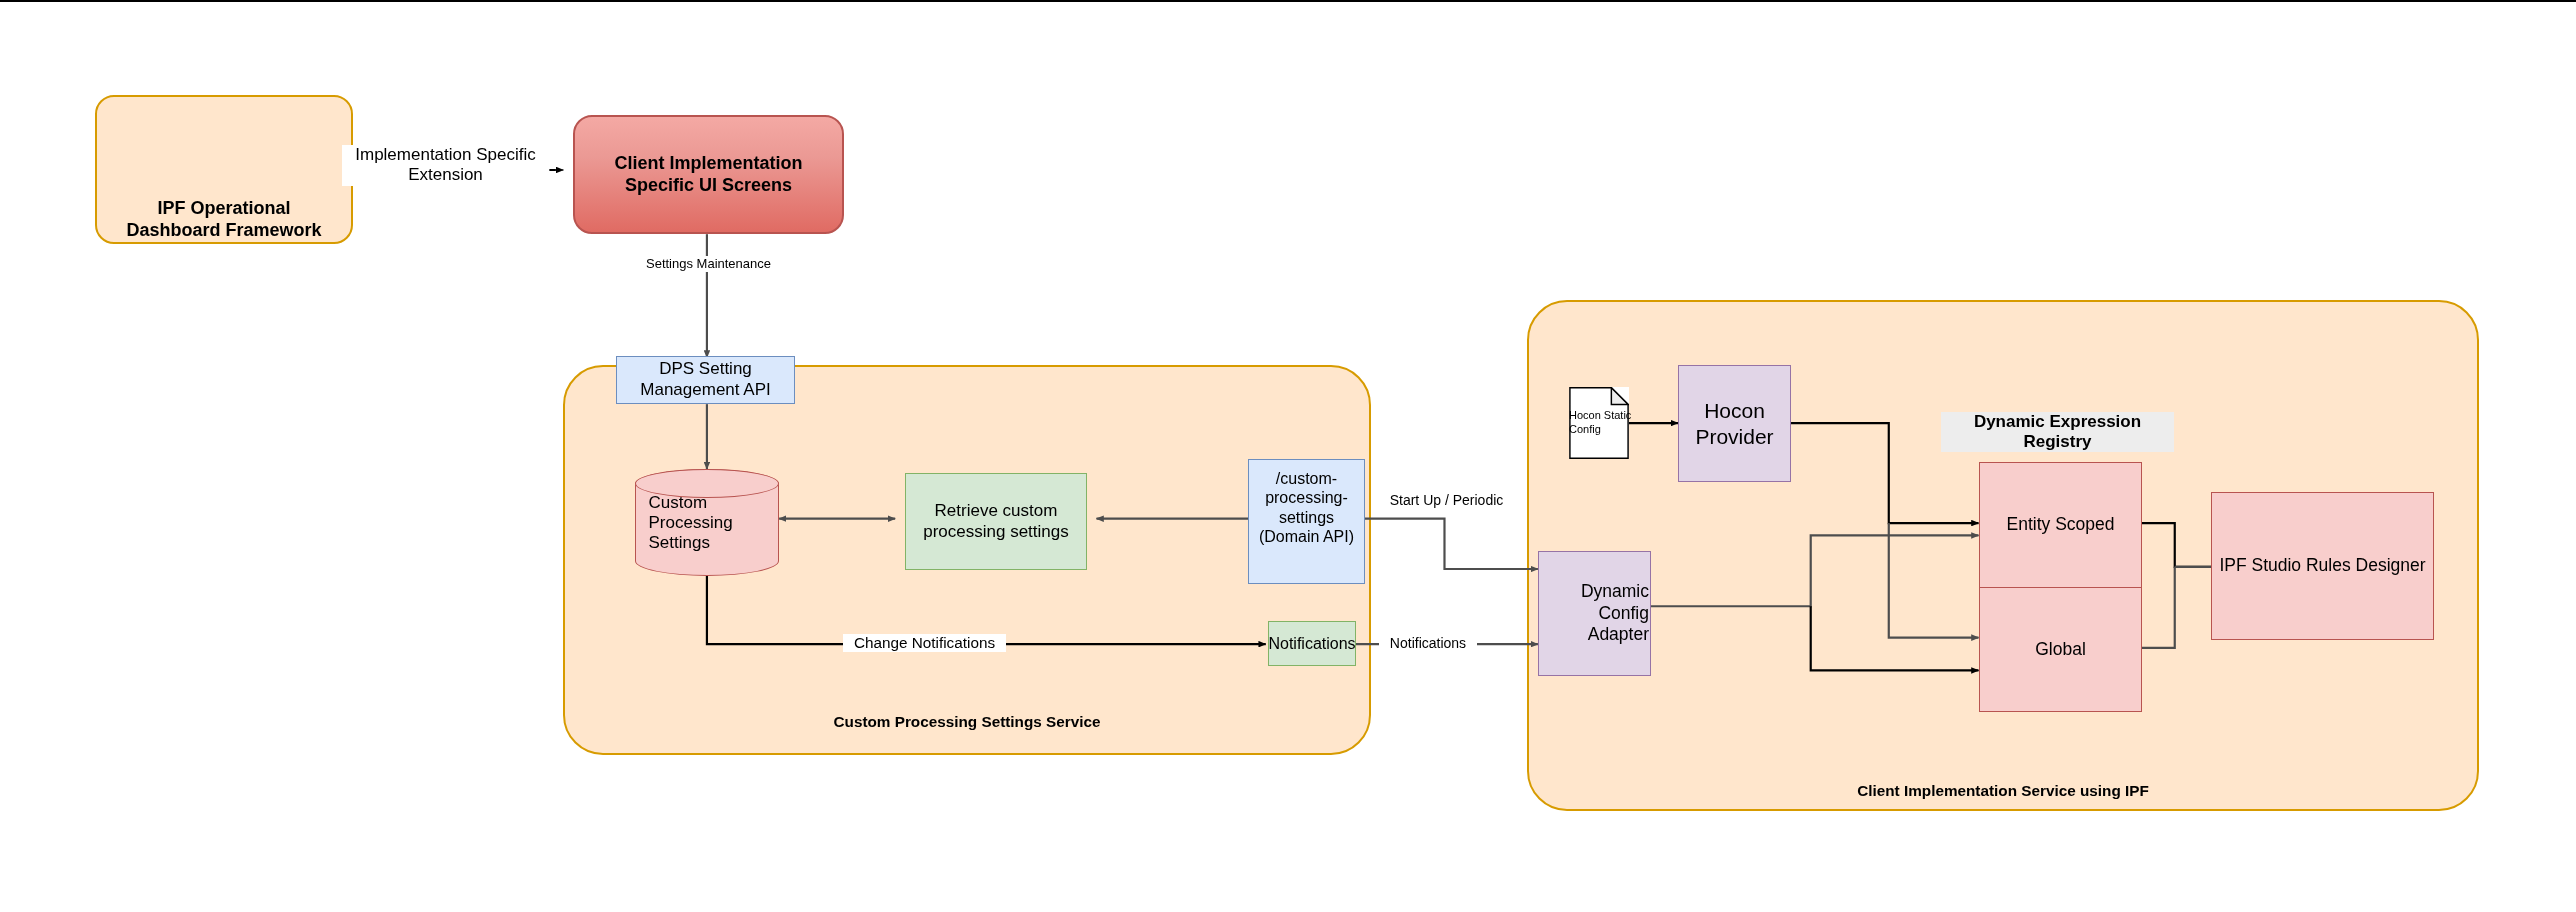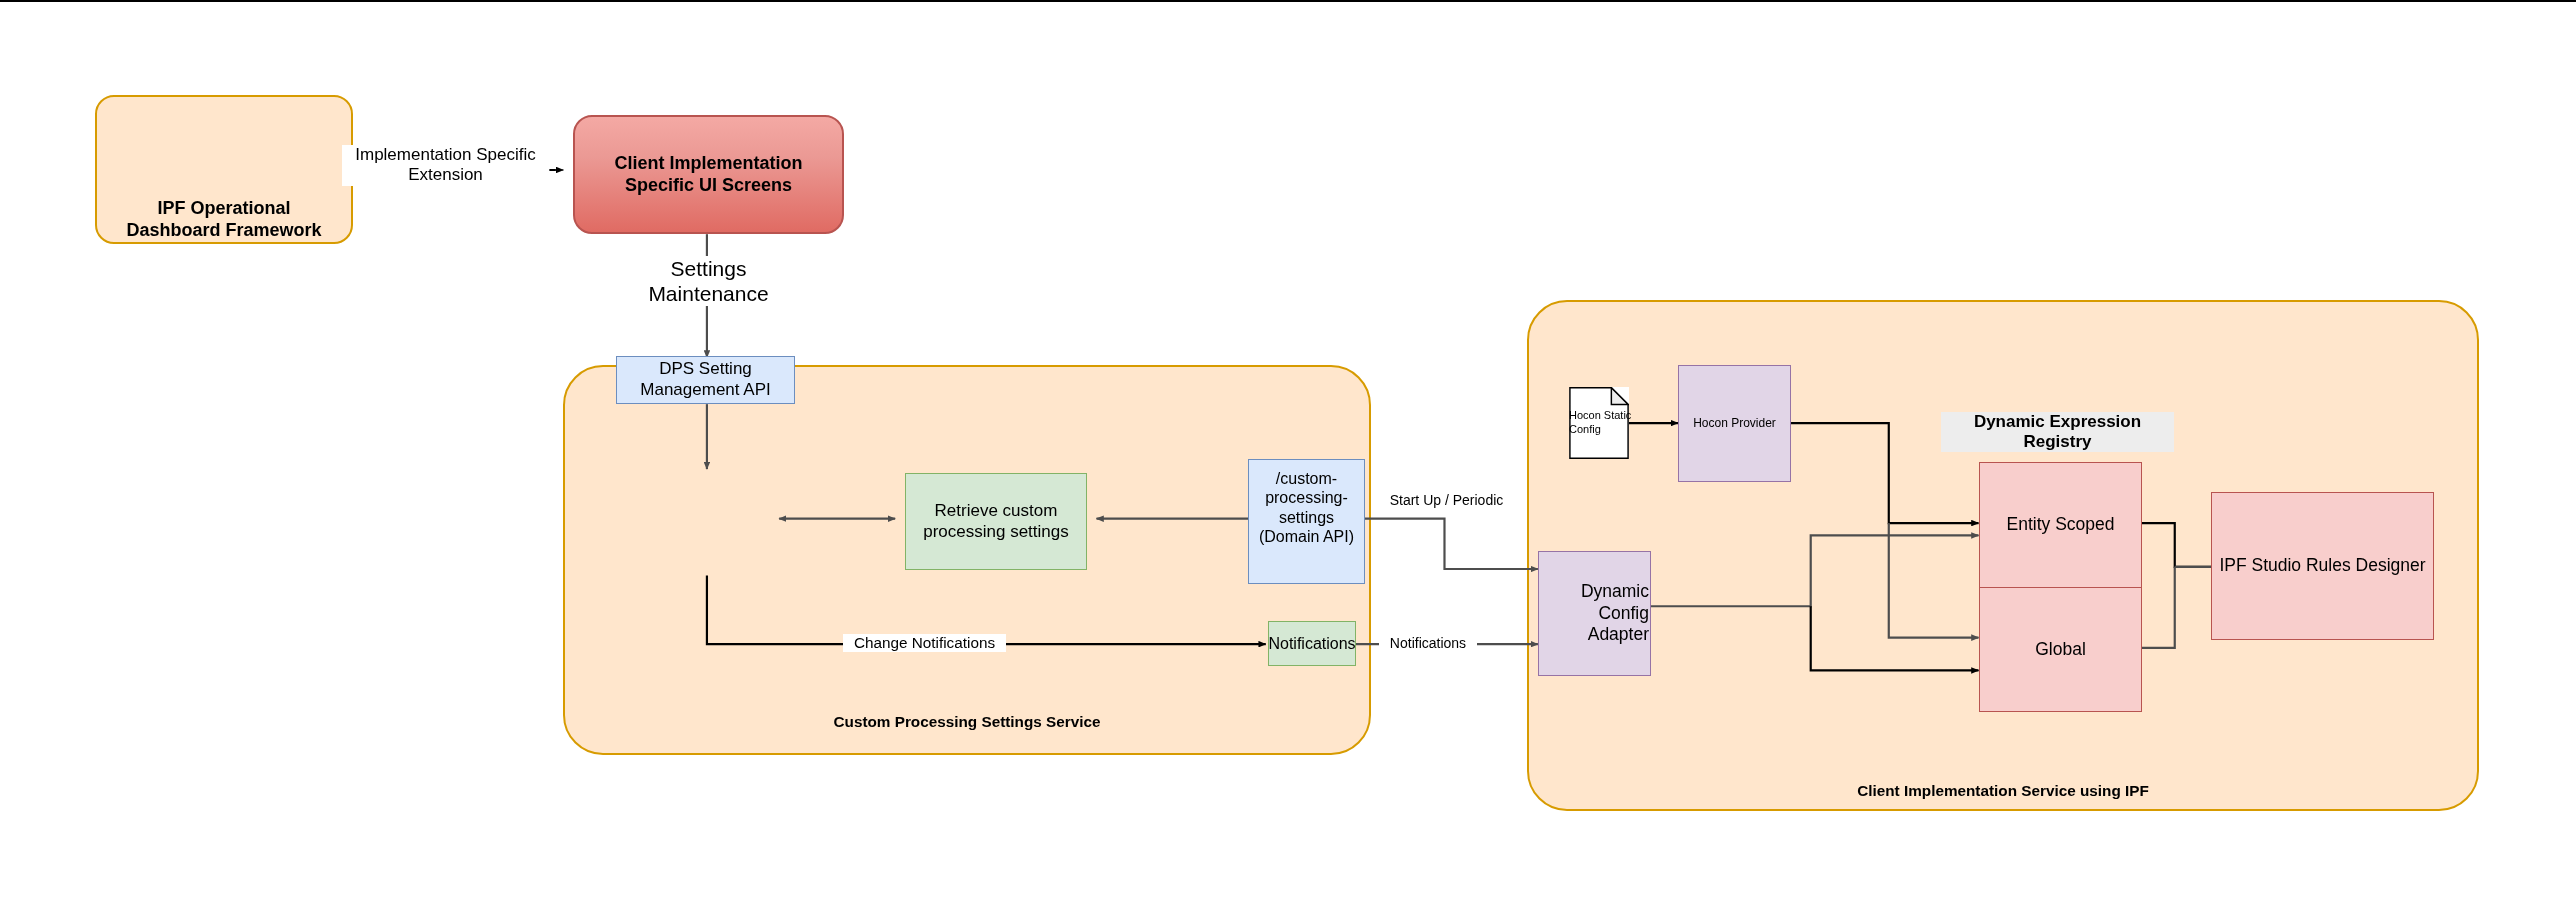--- a/index.html
+++ b/index.html
@@ -161,26 +161,30 @@
   <div class="node orange-round" style="left:95px;top:93px;width:258px;height:149px;">
     <span class="lbl" style="font-size:18px;max-width:219px;">IPF Operational Dashboard Framework</span>
   </div>
 
   <div class="node red-grad" style="left:573px;top:113px;width:271px;height:119px;">
     <span class="lbl" style="font-size:18px;max-width:233px;">Client Implementation Specific UI Screens</span>
   </div>
 
   <div class="edge-label" style="left:342px;top:143px;width:204px;font-size:17px;">Implementation Specific Extension</div>
 
-  <div class="edge-label" style="left:634px;top:254px;width:146px;font-size:21px;">Settings Maintenance</div>
+  <div class="edge-label" style="left:634px;top:254px;width:146px;font-size:13px;">Settings Maintenance</div>
 
   <div class="node blue" style="left:616px;top:354px;width:179px;height:48px;">
     <span class="lbl" style="font-size:17px;max-width:171px;">DPS Setting Management API</span>
   </div>
 
+  <div class="cyl" style="left:635px;top:467px;width:144px;height:107px;">
+    <div class="cyl-top" style="width:144px;height:29px;"></div>
+    <span class="lbl" style="font-size:17px;position:relative;z-index:2;max-width:117px;">Custom Processing Settings</span>
+  </div>
 
   <div class="node green" style="left:905px;top:471px;width:182px;height:97px;">
     <span class="lbl" style="font-size:17px;max-width:164px;">Retrieve custom processing settings</span>
   </div>
 
   <div class="node blue" style="left:1248px;top:457px;width:117px;height:125px;flex-direction:column;justify-content:flex-start;padding:8.8px 0 13px 0;">
     <span class="lbl" style="font-size:16px;max-width:96px;word-break:break-word;">/custom-processing-settings</span>
     <span class="lbl" style="font-size:16px;">(Domain API)</span>
   </div>
 
@@ -196,21 +200,21 @@
 
   <div class="doc" style="left:1569px;top:385px;width:60px;height:72px;">
     <svg width="60" height="72" viewBox="0 0 82 99" style="position:absolute;left:0;top:0;">
       <path d="M1,1 L58,1 L81,24 L81,98 L1,98 Z" fill="#ffffff" stroke="#000000" stroke-width="2"></path>
       <path d="M58,1 L81,24 L58,24 Z" fill="#eeeeee" stroke="#000000" stroke-width="2"></path>
     </svg>
     <span class="lbl" style="position:absolute;left:0;top:0;width:68px;height:72px;display:flex;align-items:center;justify-content:center;font-size:11px;line-height:1.25;">Hocon Static Config</span>
   </div>
 
   <div class="node purple" style="left:1678px;top:363px;width:113px;height:117px;">
-    <span class="lbl" style="font-size:12px;max-width:95px;">Hocon Provider</span>
+    <span class="lbl" style="font-size:21px;max-width:95px;">Hocon Provider</span>
   </div>
 
   <div class="node purple" style="left:1538px;top:549px;width:113px;height:125px;">
     <span class="lbl" style="font-size:17.5px;max-width:109px;text-align:right;">Dynamic Config Adapter</span>
   </div>
 
   <div class="container-title" style="left:1941px;top:410px;width:233px;font-size:17px;white-space:normal;background:#ededed;">Dynamic Expression Registry</div>
 
   <div class="node pink" style="left:1979px;top:460px;width:163px;height:125px;border-bottom:none;">
     <span class="lbl" style="font-size:17.5px;">Entity Scoped</span>

